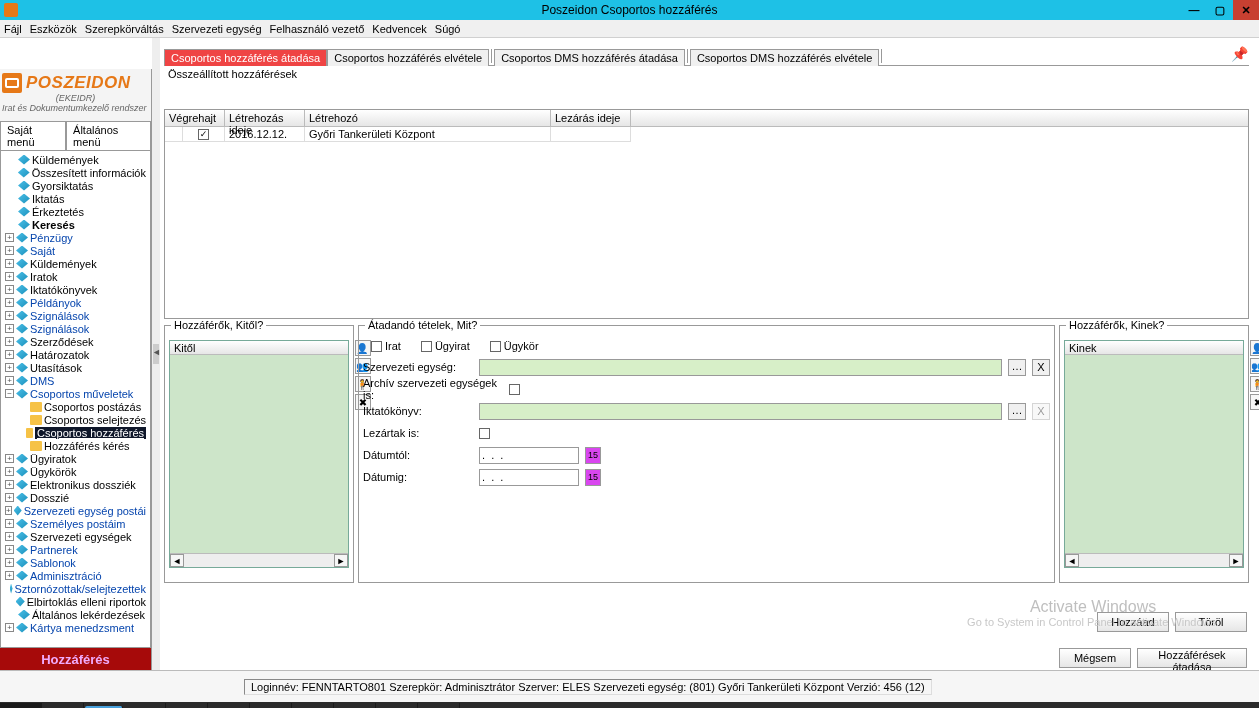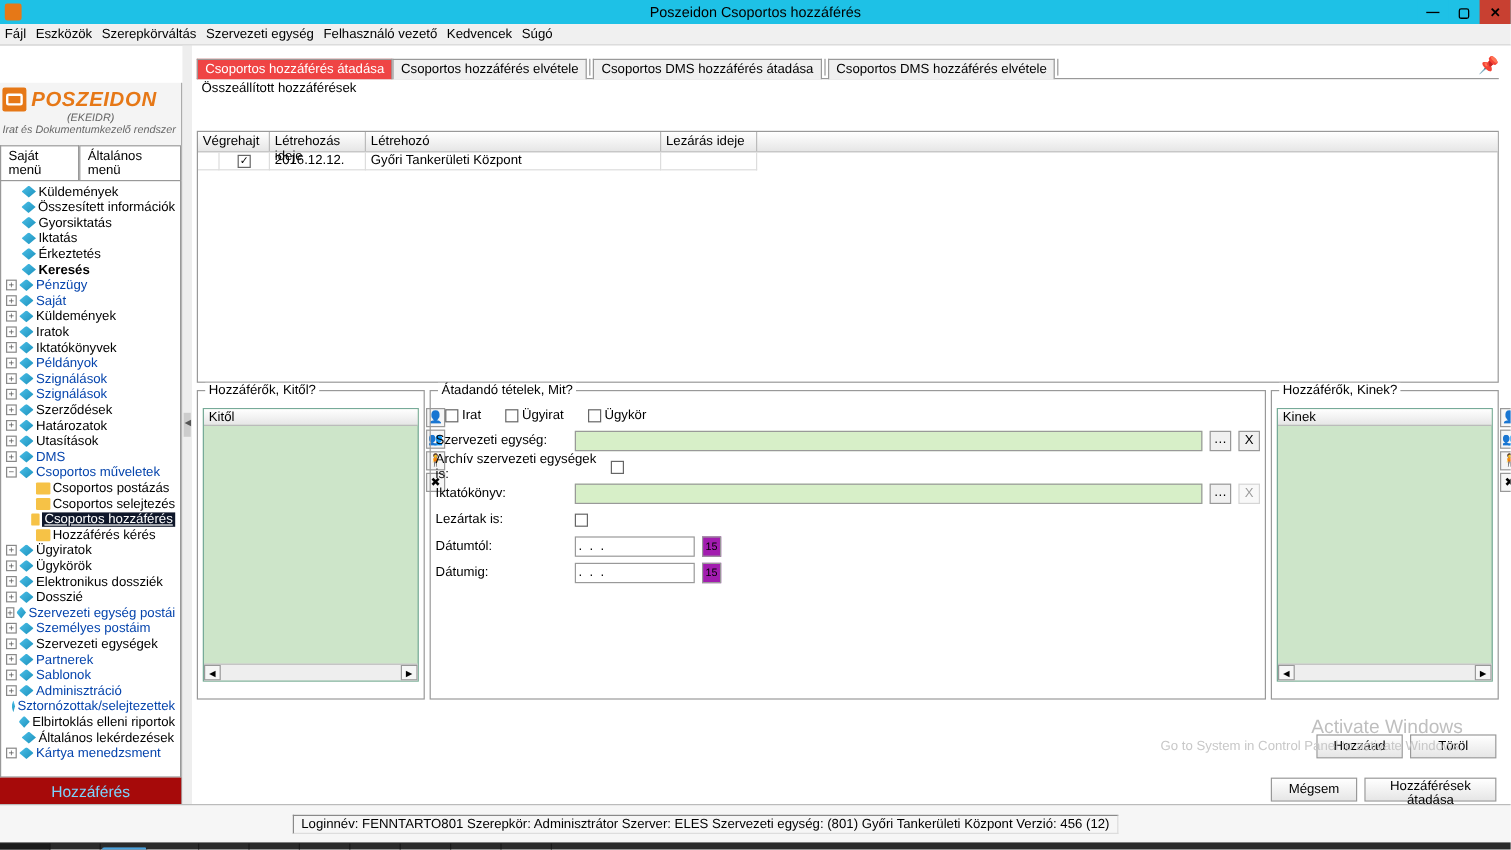--- a/index.html
+++ b/index.html
@@ -42,21 +42,21 @@
 .tree-item .noexp { width: 11px; }
 .tree-item .icn { width: 12px; height: 10px; display: inline-block; }
 .icn.diamond { background: linear-gradient(135deg, #4bbfe8, #1a90bb); clip-path: polygon(50% 0, 100% 50%, 50% 100%, 0 50%); }
 .icn.folder { background: #f6c246; border-radius: 1px; }
 .tree-item .lbl { color: #000; }
 .tree-item .lbl.blue { color: #0645ad; }
 .tree-item .lbl.bold { font-weight: bold; }
 .tree-item.selected .lbl { background: #0f172a; color: #fff; padding: 0 2px; text-decoration: underline; }
 .tree-item.ind1 { padding-left: 14px; }
 
-.left-footer { height: 22px; background: #a60a0a; color: #7dd3fc; display: flex; align-items: center; justify-content: center; font-weight: normal; font-size: 13px; }
+.left-footer { height: 22px; background: #a60a0a; color: #f0abfc; display: flex; align-items: center; justify-content: center; font-weight: bold; font-size: 13px; }
 
 
 .splitter { width: 8px; background: #eee; display: flex; align-items: center; justify-content: center; }
 .splitter .grip { width: 6px; height: 20px; background: #ccc; position: relative; }
 .splitter .grip::before { content: '◄'; position: absolute; left: -1px; top: 3px; font-size: 9px; color: #555; }
 
 
 .right { flex: 1; background: #fff; padding: 8px 10px 4px 4px; position: relative; overflow: hidden; }
 .pin { position: absolute; right: 10px; top: 8px; font-size: 14px; color: #333; }
 
@@ -93,31 +93,31 @@
 .side-icons { position: absolute; right: -18px; top: 14px; display: flex; flex-direction: column; gap: 2px; }
 .side-icons div { width: 16px; height: 16px; border: 1px solid #999; background: #f6f6f6; display: flex; align-items: center; justify-content: center; font-size: 10px; }
 
 .mid-row { display: flex; align-items: center; gap: 6px; margin-bottom: 4px; height: 18px; }
 .mid-row .lbl { width: 110px; }
 .mid-row input[type=text] { border: 1px solid #999; height: 17px; padding: 0 2px; }
 .mid-row .long { flex: 1; background: #d7efc8; }
 .mid-row .short { width: 100px; }
 .mid-row .btn-x { width: 18px; height: 17px; border: 1px solid #999; background: #f0f0f0; text-align: center; line-height: 15px; }
 .mid-row .btn-dots { width: 18px; height: 17px; border: 1px solid #999; background: #f0f0f0; text-align: center; line-height: 13px; }
-.mid-row .btn-cal { width: 16px; height: 17px; border: 1px solid #999; background: #a21caf; text-align: center; font-size: 9px; line-height: 15px; }
+.mid-row .btn-cal { width: 16px; height: 17px; border: 1px solid #999; background: #d946ef; text-align: center; font-size: 9px; line-height: 15px; }
 .chk2 { width: 11px; height: 11px; border: 1px solid #666; display: inline-block; }
 .chk-row { display: flex; gap: 20px; padding-left: 8px; }
 .chk-row label { display: flex; align-items: center; gap: 3px; }
 
 .btns { position: absolute; bottom: 38px; right: 12px; display: flex; gap: 6px; }
 .btns button, .btns2 button { width: 72px; height: 20px; border: 1px solid #999; background: linear-gradient(#fff, #e6e6e6); }
 .btns2 { position: absolute; bottom: 2px; right: 12px; display: flex; gap: 6px; }
 .btns2 .wide { width: 110px; }
 
-.watermark { position: absolute; right: 40px; bottom: 42px; color: #c8c8c8; font-size: 11px; text-align: right; pointer-events: none; }
+.watermark { position: absolute; right: 40px; bottom: 42px; color: #c8c8c8; font-size: 11px; text-align: center; pointer-events: none; }
 .watermark .w1 { font-size: 16px; color: #bfbfbf; }
 
 
 .status { height: 32px; border-top: 1px solid #bbb; display: flex; align-items: center; padding: 0 4px; background: #f6f6f6; }
 .status-inner { border: 1px inset #ddd; padding: 1px 6px; margin-left: 240px; }
 
 
 .taskbar { height: 38px; background: #2b2b2b; display: flex; align-items: center; position: relative; }
 .task-item { width: 42px; height: 36px; display: flex; align-items: center; justify-content: center; border-right: 1px solid #1a1a1a; }
 .task-item.start { background: #1a1a1a; }

